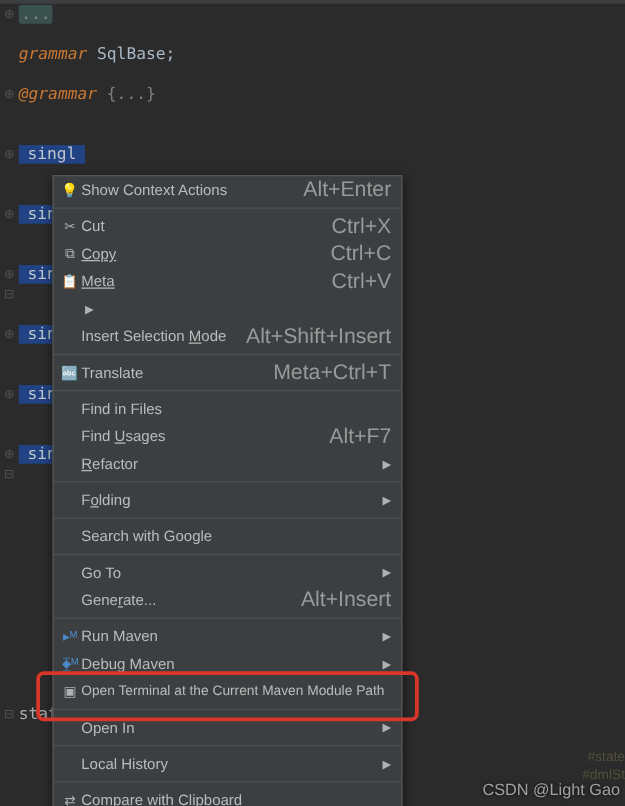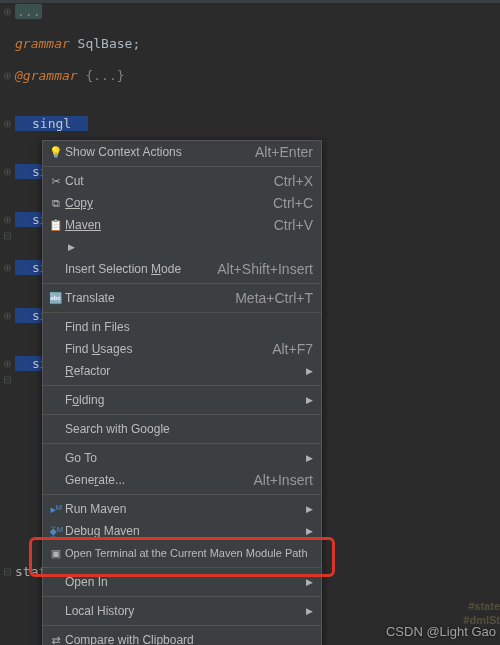--- a/index.html
+++ b/index.html
@@ -36,21 +36,21 @@
     font-size: 13px;
   }
   .kw { color: #cc7832; font-style: italic; }
   .id { color: #a9b7c6; }
   .op { color: #a9b7c6; }
   .fold { color: #808080; }
   .rule { color: #aaaab0; }
   .sel {
     background: #214283;
     color: #bdc5cd;
-    padding: 0 17px;
+    padding: 0 7px;
   }
 
   
   .menu {
     position: absolute;
     left: 42px;
     top: 140px;
     width: 280px;
     background: #3c3f41;
     border: 1px solid #555555;
@@ -74,21 +74,21 @@
     flex-shrink: 0;
     color: #afb1b3;
   }
   .mi .lbl {
     flex: 1;
     white-space: nowrap;
     overflow: hidden;
   }
   .mi .sc {
     color: #999999;
-    font-size: 14px;
+    font-size: 17px;
     padding-left: 6px;
   }
   .mi .arrow {
     width: 10px;
     text-align: right;
     color: #afb1b3;
     font-size: 9px;
   }
   .sep {
     height: 1px;
@@ -118,21 +118,20 @@
     opacity: 0.75;
   }
   .hints {
     position: absolute;
     right: 0;
     bottom: 18px;
     color: #52503a;
     font-size: 11px;
     text-align: right;
     line-height: 14px;
-    font-weight: bold;
   }
   .topbar {
     position:absolute;
     top:0;left:0;right:0;height:3px;
     background:#3c3f41;
   }
   .folded {
     background:#3b514d;
     color:#8a8a8a;
     border-radius:2px;
@@ -311,21 +310,21 @@
     <span class="lbl"><span>Cut</span></span>
     <span class="sc">Ctrl+X</span>
   </div>
   <div class="mi">
     <span class="icon">⧉</span>
     <span class="lbl"><span class="ul">Copy</span></span>
     <span class="sc">Ctrl+C</span>
   </div>
   <div class="mi">
     <span class="icon">📋</span>
-    <span class="lbl"><span class="ul">Maven</span></span>
+    <span class="lbl"><span class="ul">Meta</span></span>
     <span class="sc">Ctrl+V</span>
   </div>
   <div class="mi">
     <span class="icon"></span>
     <span class="arrow">▶</span>
   </div>
   <div class="mi">
     <span class="icon"></span>
     <span class="lbl"><span>Insert Selection </span><span class="ul">M</span><span>ode</span></span>
     <span class="sc">Alt+Shift+Insert</span>

